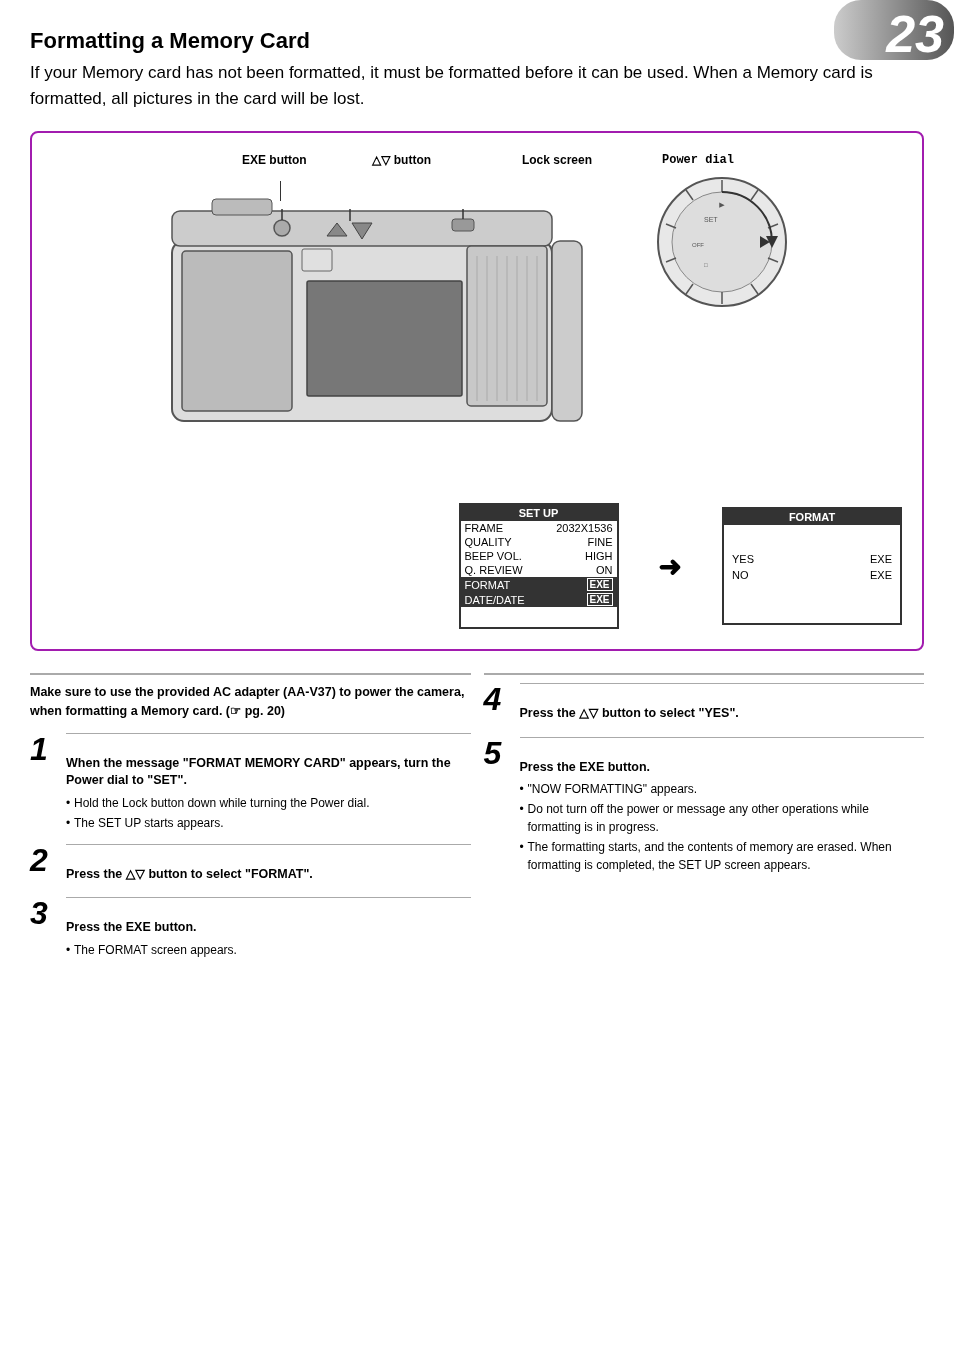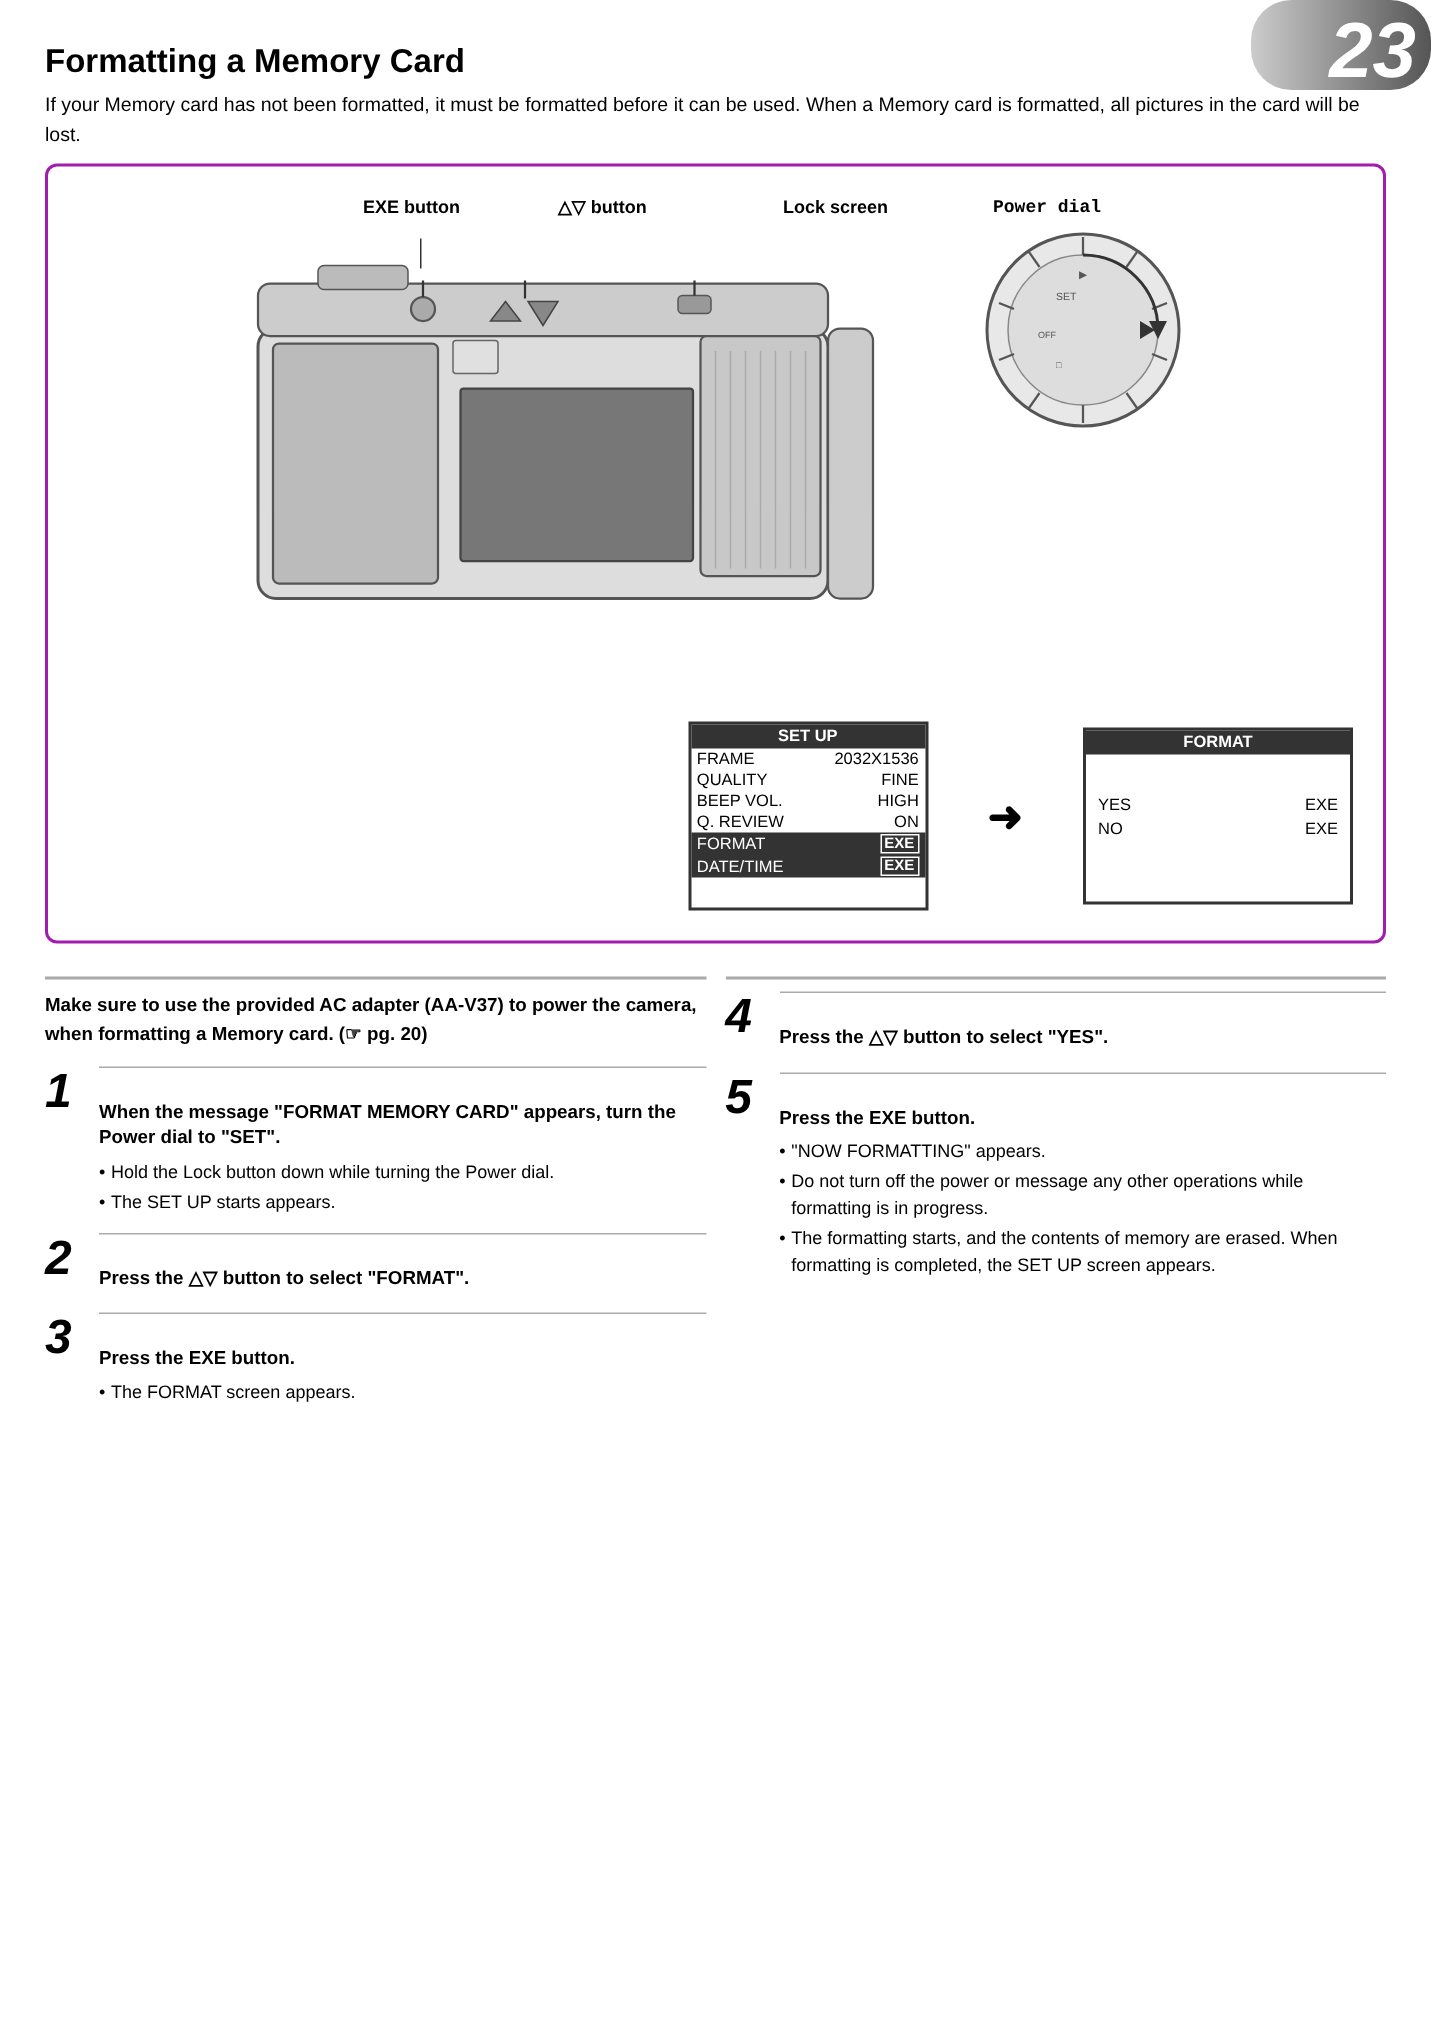--- a/index.html
+++ b/index.html
@@ -40,23 +40,23 @@
     }
 
     
     .page-title {
       font-size: 22px;
       font-weight: bold;
       margin-bottom: 6px;
       margin-top: 8px;
     }
     .page-intro {
-      font-size: 13px;
+      font-size: 17px;
       line-height: 1.5;
-      margin-bottom: 10px;
+      margin-bottom: 20px;
       max-width: 880px;
     }
 
     
     .diagram-box {
       border: 2px solid #a21caf;
       border-radius: 8px;
       padding: 20px;
       margin-bottom: 22px;
       min-height: 440px;
@@ -311,21 +311,21 @@
         </div>
         <div class="menu-row">
           <span>Q. REVIEW</span>
           <span>ON</span>
         </div>
         <div class="menu-row selected">
           <span>FORMAT</span>
           <span class="exe-tag">EXE</span>
         </div>
         <div class="menu-row selected">
-          <span>DATE/TIME</span>
+          <span>DATE/DATE</span>
           <span class="exe-tag">EXE</span>
         </div>
         <div style="height:20px;"></div>
       </div>
 
       <div class="arrow-right">➜</div>
 
       <div class="format-dialog">
         <div class="format-title">FORMAT</div>
         <div class="format-body">

